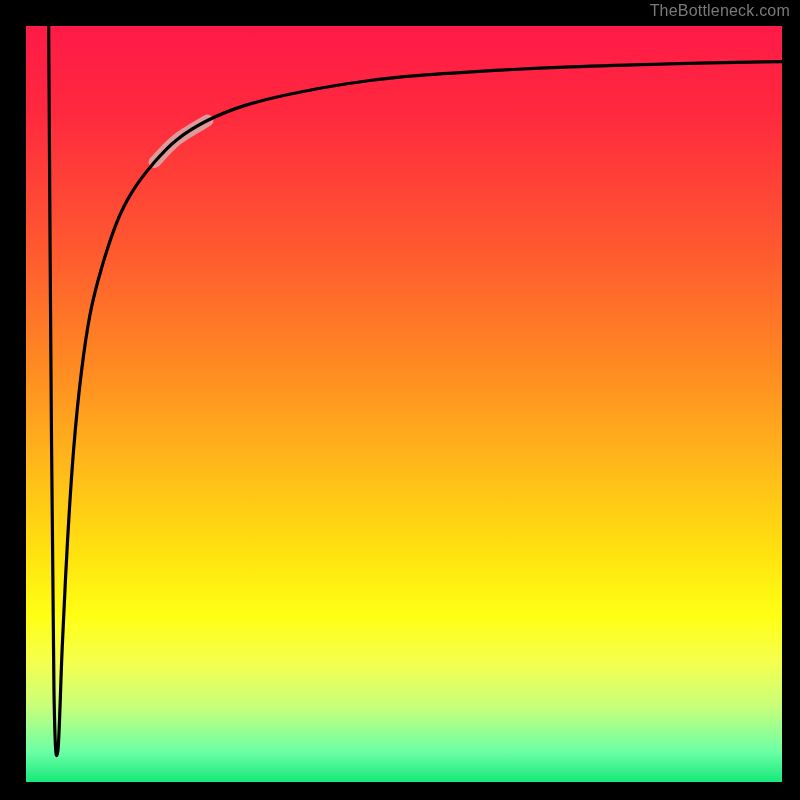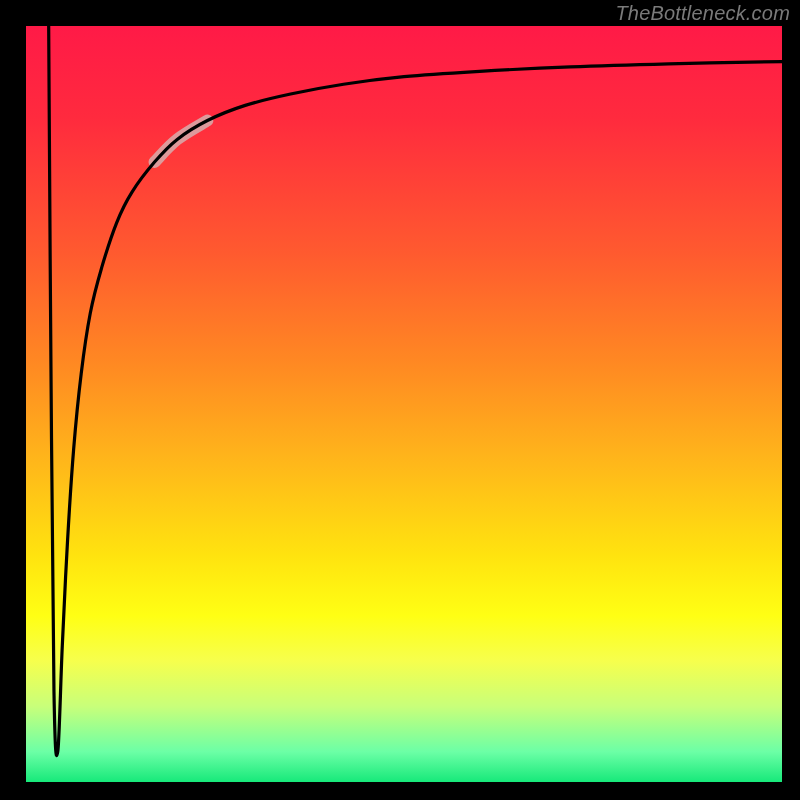--- a/index.html
+++ b/index.html
@@ -35,24 +35,23 @@
       #c8ff7a 90%,
       #6cffa6 96%,
       #17e97a 100%
     );
   }
   .attribution {
     position: absolute;
     top: 2px;
     right: 10px;
     color: #7a7a7a;
-    font-size: 20px;
+    font-size: 16px;
     letter-spacing: 0.2px;
     user-select: none;
-    font-style: italic;
   }
   svg.curve {
     position: absolute;
     left: 0;
     top: 0;
     width: 756px;
     height: 756px;
     overflow: visible;
   }
 </style>

